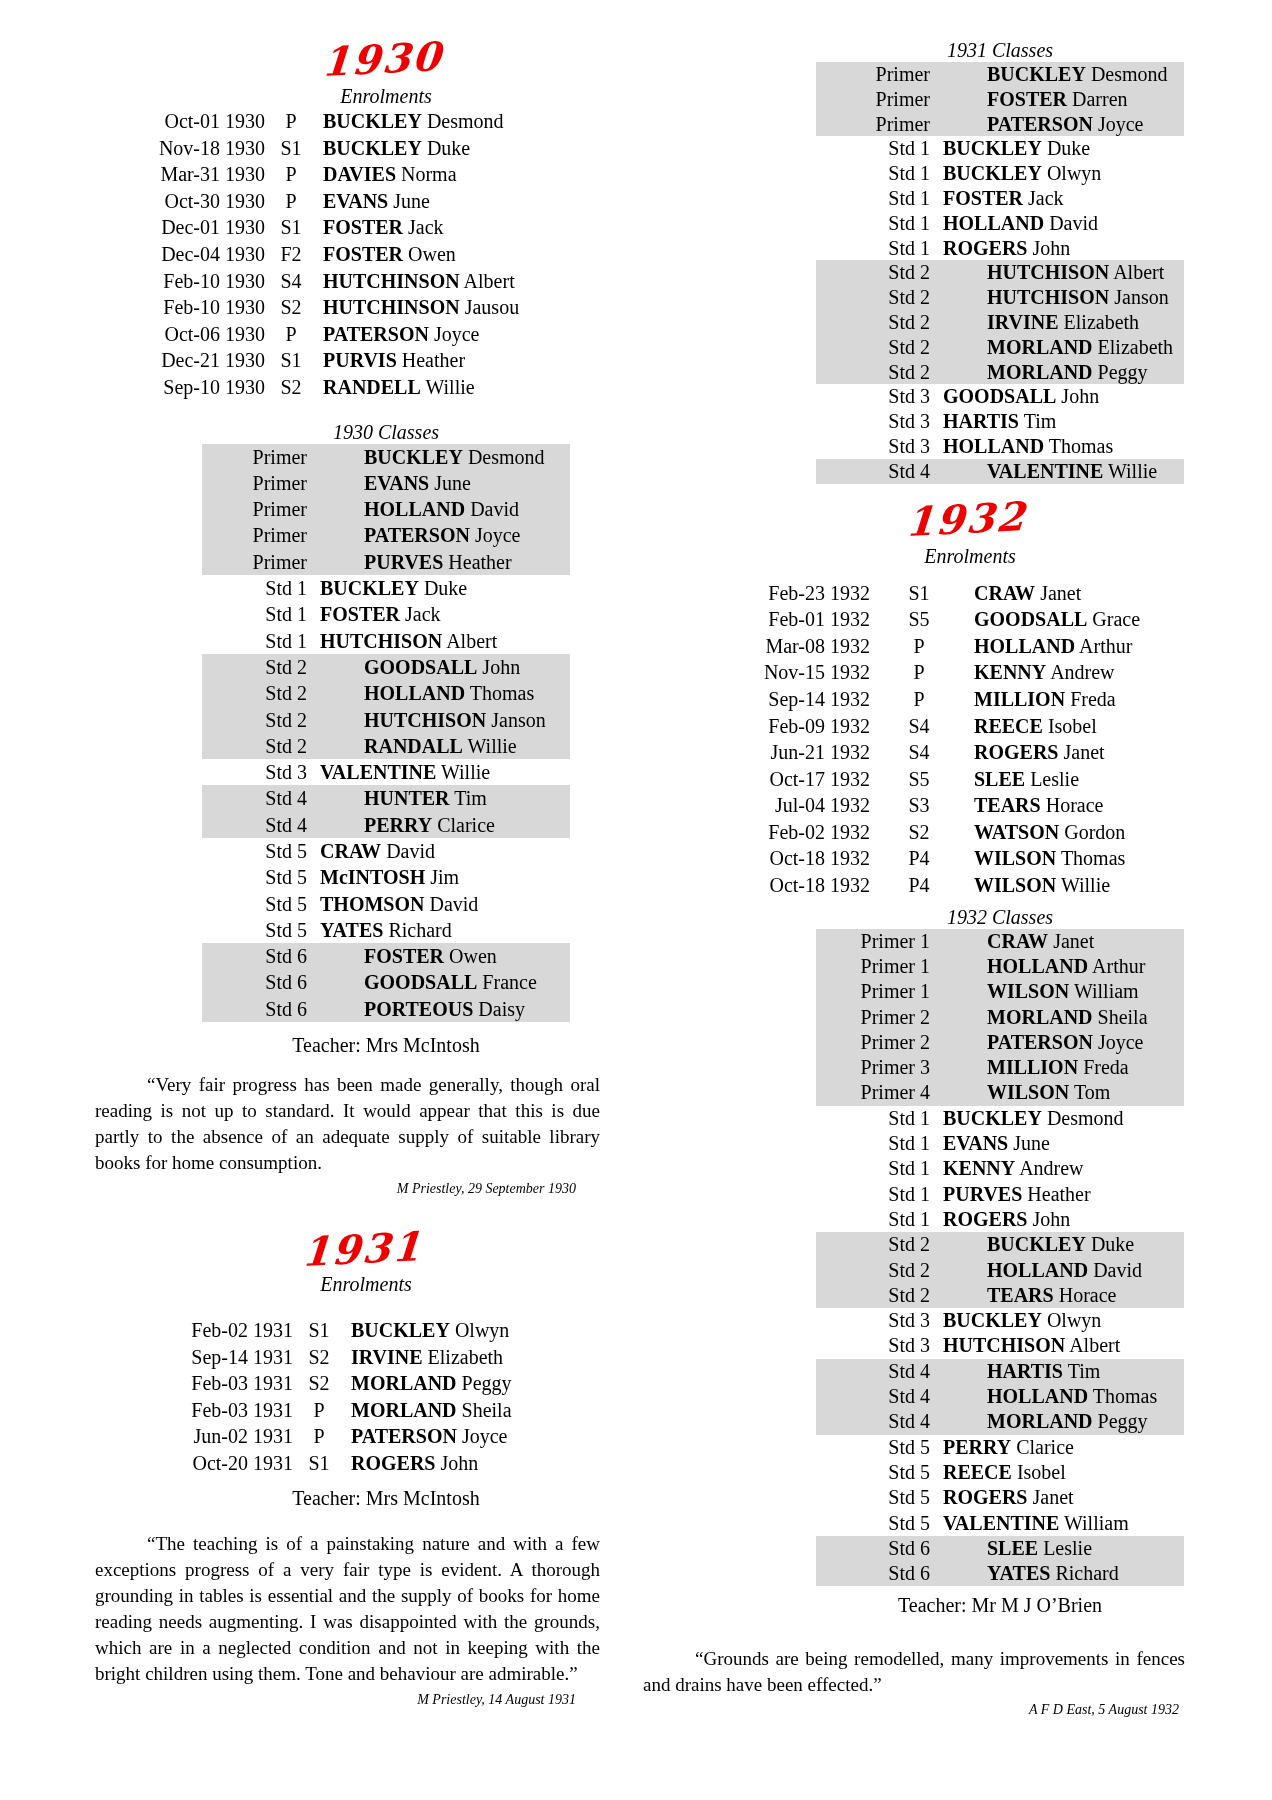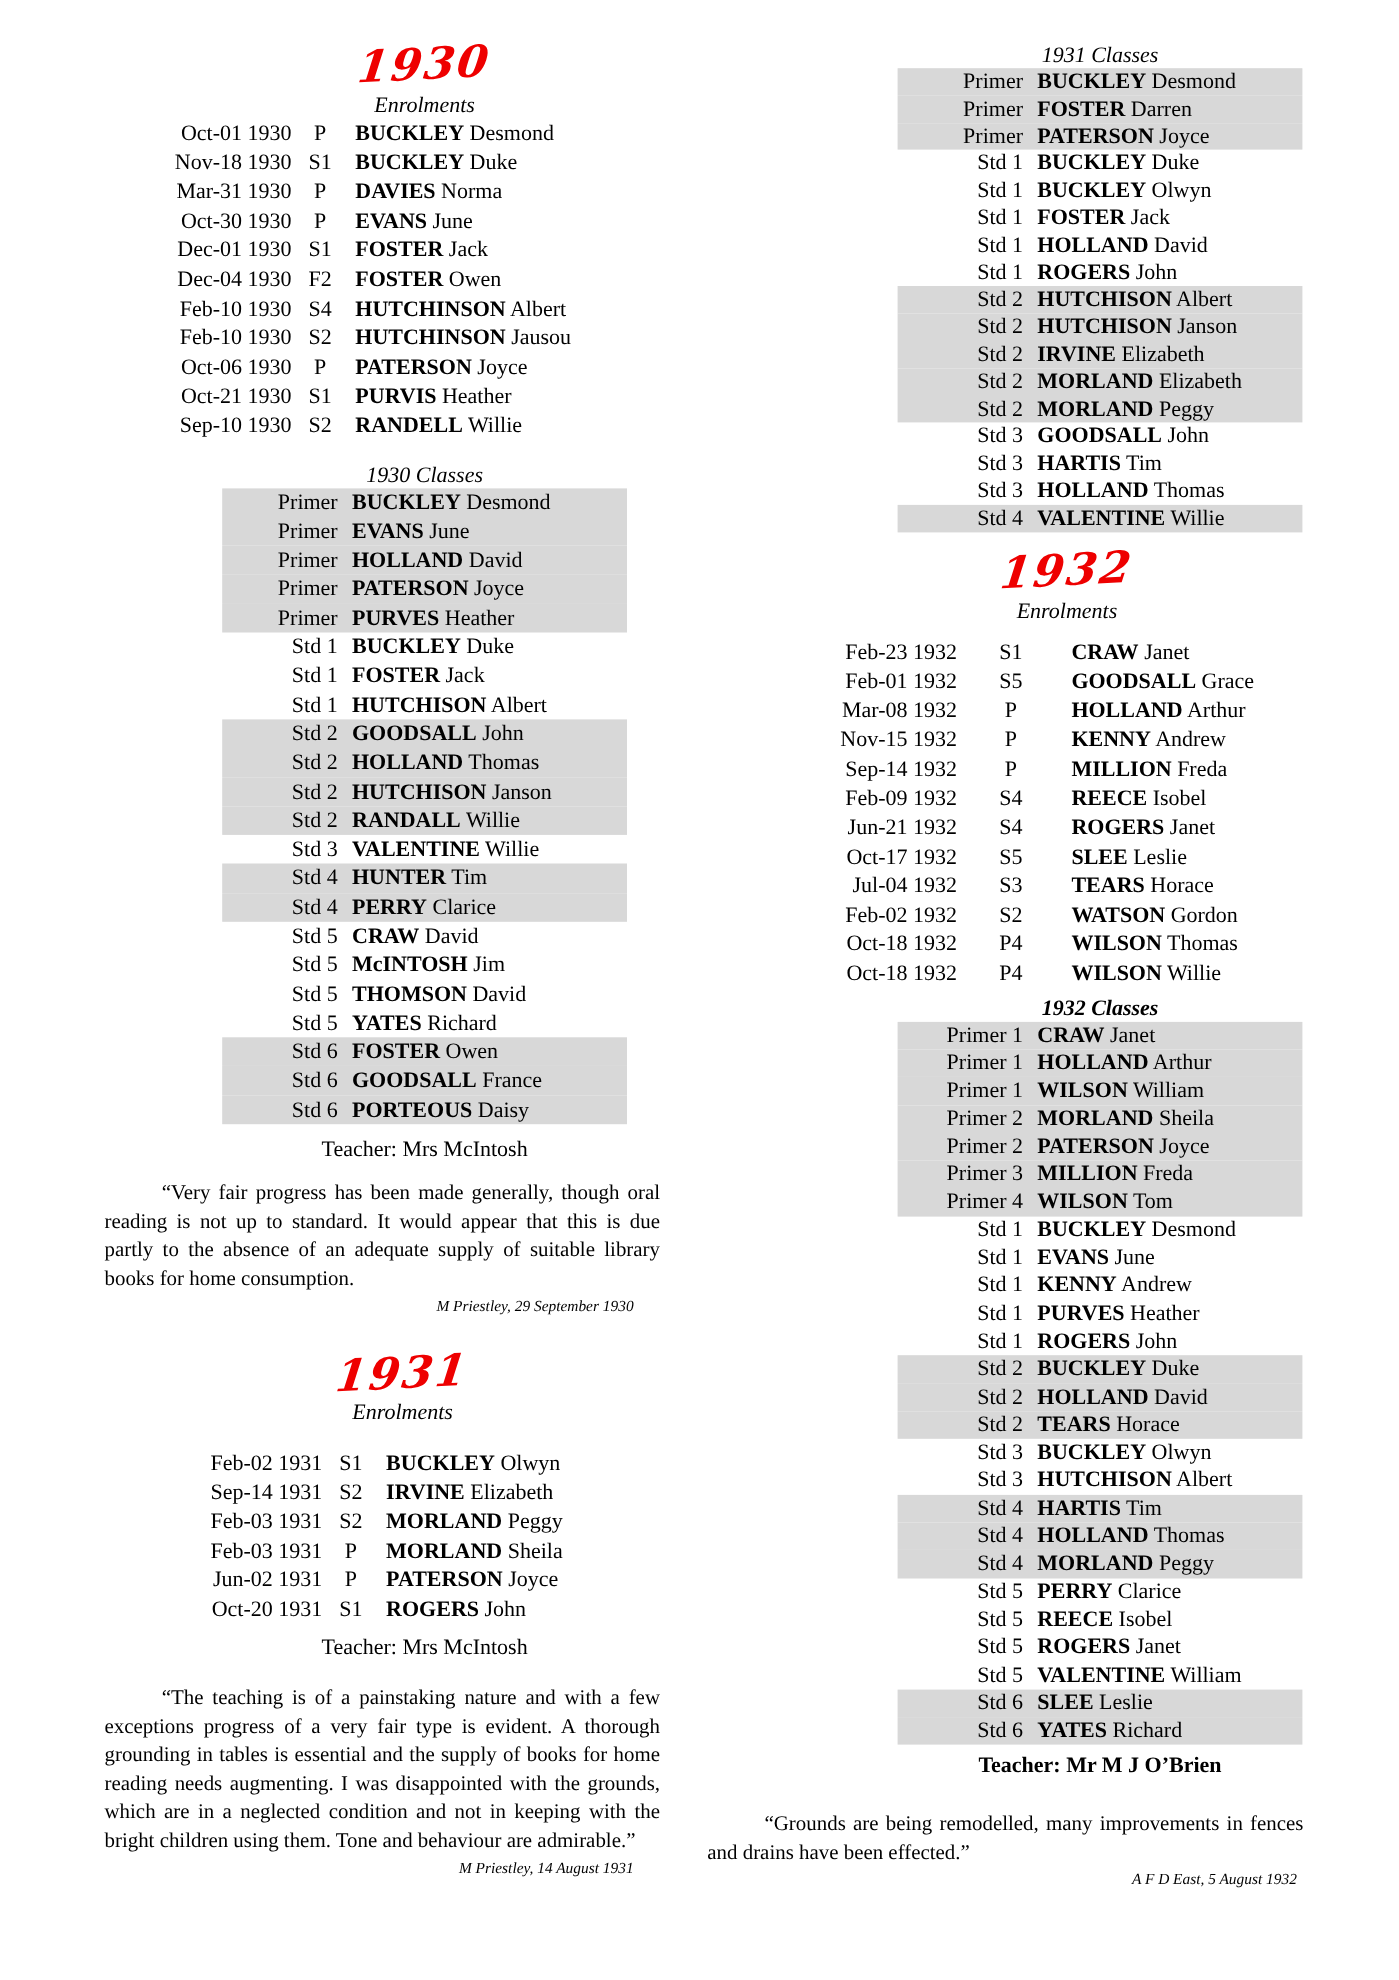--- a/index.html
+++ b/index.html
@@ -8,21 +8,21 @@
   .col{position:absolute;top:0;}
   .col-left{left:95px;width:505px;}
   .col-right{left:643px;width:542px;}
 
   .c368{width:368px;margin-left:107px;}
   .c368r{width:368px;margin-left:173px;}
   .sh20{margin-left:87px;}
   .sh30{margin-left:143px;}
   .ml50{margin-left:50px;}
   .ml78{margin-left:78px;}
-  .ml107{margin-left:107px;} .mt2{margin-top:2px;} .mt6{margin-top:6px;font-weight:bold;} .mt8{margin-top:8px;}
+  .ml107{margin-left:107px;} .mt2{margin-top:2px;} .mt6{margin-top:6px;} .mt8{margin-top:8px;}
   .mt10{margin-top:10px;} .mt12{margin-top:12px;} .mt19{margin-top:19px;} .mt20{margin-top:20px;}
   .mt21{margin-top:21px;} .mt24{margin-top:24px;} .mt28{margin-top:28px;} .mt30{margin-top:14px;}
   .mt36{margin-top:36px;} .mt38{margin-top:38px;}
 
   .script-year{text-align:center;height:46px;line-height:46px;}
   .script-year .sy{display:inline-block;font-family:"DejaVu Serif",serif;font-size:40px;
       font-weight:bold;font-style:italic;color:var(--accent,#e00);letter-spacing:2px;
       transform:skewX(-10deg) rotate(-3deg);}
 
   .sub-heading{font-style:italic;font-size:20px;line-height:24px;text-align:center;}
@@ -33,21 +33,21 @@
   .enrol .date{text-align:right;white-space:nowrap;}
   .enrol .code{text-align:center;}
   .pname{padding-left:6px;white-space:nowrap;}
   .classes .row{display:grid;grid-template-columns:105px auto;}
   .col-right .classes .row{grid-template-columns:114px auto;}
   .classes .clabel{text-align:right;white-space:nowrap;}
   .classes .pname{padding-left:13px;}
   .lh263 .row{line-height:26.3px;}
   .lh248 .row{line-height:24.8px;}
   .lh253 .row{line-height:25.3px;}
-  .row.shaded{background:var(--shade,#d8d8d8);}
+  .row.shaded{background:var(--shade,#d8d8d8);gap:44px;}
   .sn{font-weight:bold;}
 
   .teacher{font-size:20px;line-height:26px;text-align:center;}
   .quote{font-size:19px;line-height:26px;text-align:justify;text-indent:52px;}
   .col-right .quote{line-height:25.3px;}
   .attr{font-style:italic;font-size:14px;line-height:26px;text-align:right;padding-right:24px;}
   .attr-r{padding-right:6px;}
 </style>
 </head>
 <body>
@@ -99,21 +99,21 @@
           <span class="date">Feb-10 1930</span>
           <span class="code">S2</span>
           <span class="pname"><span class="sn">HUTCHINSON</span><span class="gn"> Jausou</span></span>
         </div>
         <div class="row">
           <span class="date">Oct-06 1930</span>
           <span class="code">P</span>
           <span class="pname"><span class="sn">PATERSON</span><span class="gn"> Joyce</span></span>
         </div>
         <div class="row">
-          <span class="date">Oct-21 1930</span>
+          <span class="date">Dec-21 1930</span>
           <span class="code">S1</span>
           <span class="pname"><span class="sn">PURVIS</span><span class="gn"> Heather</span></span>
         </div>
         <div class="row">
           <span class="date">Sep-10 1930</span>
           <span class="code">S2</span>
           <span class="pname"><span class="sn">RANDELL</span><span class="gn"> Willie</span></span>
         </div>
       </div>
     <div class="sub-heading c368 mt19">1930 Classes</div>

